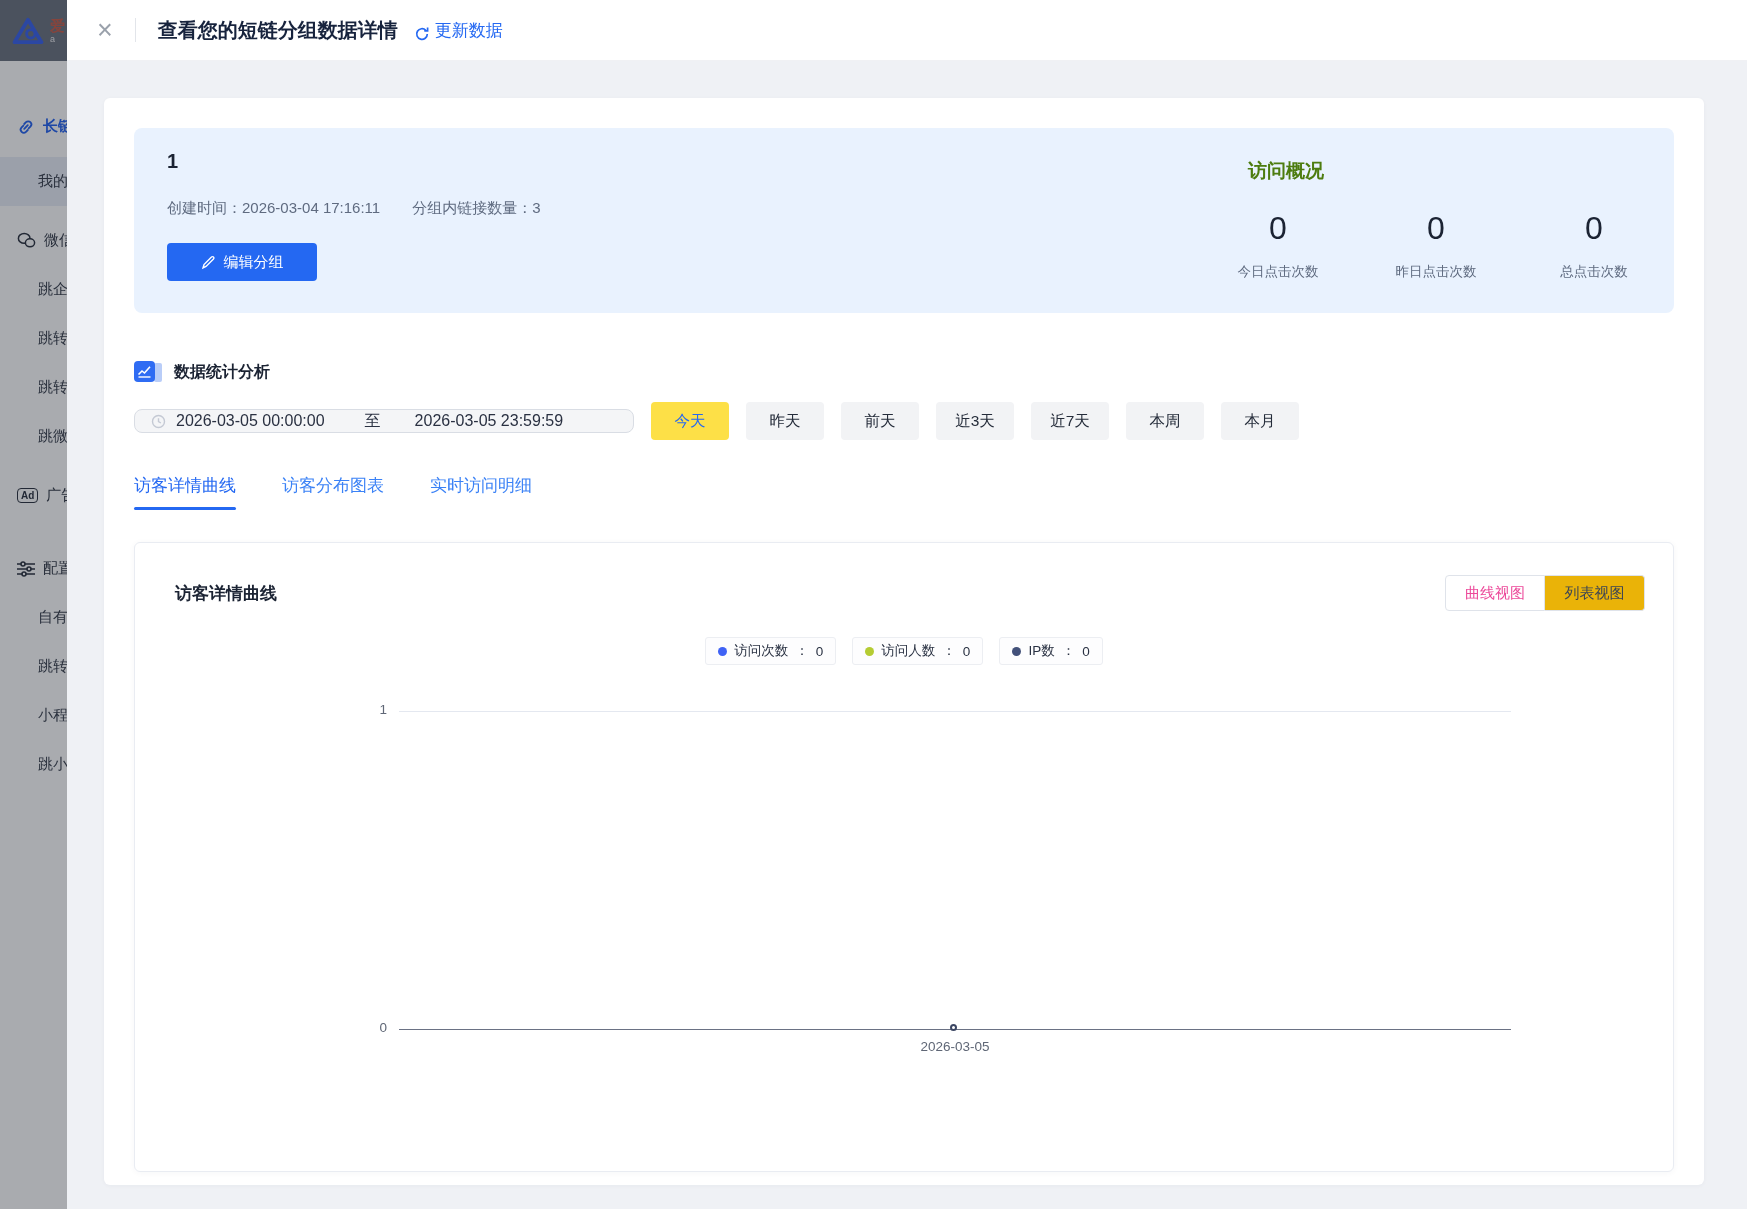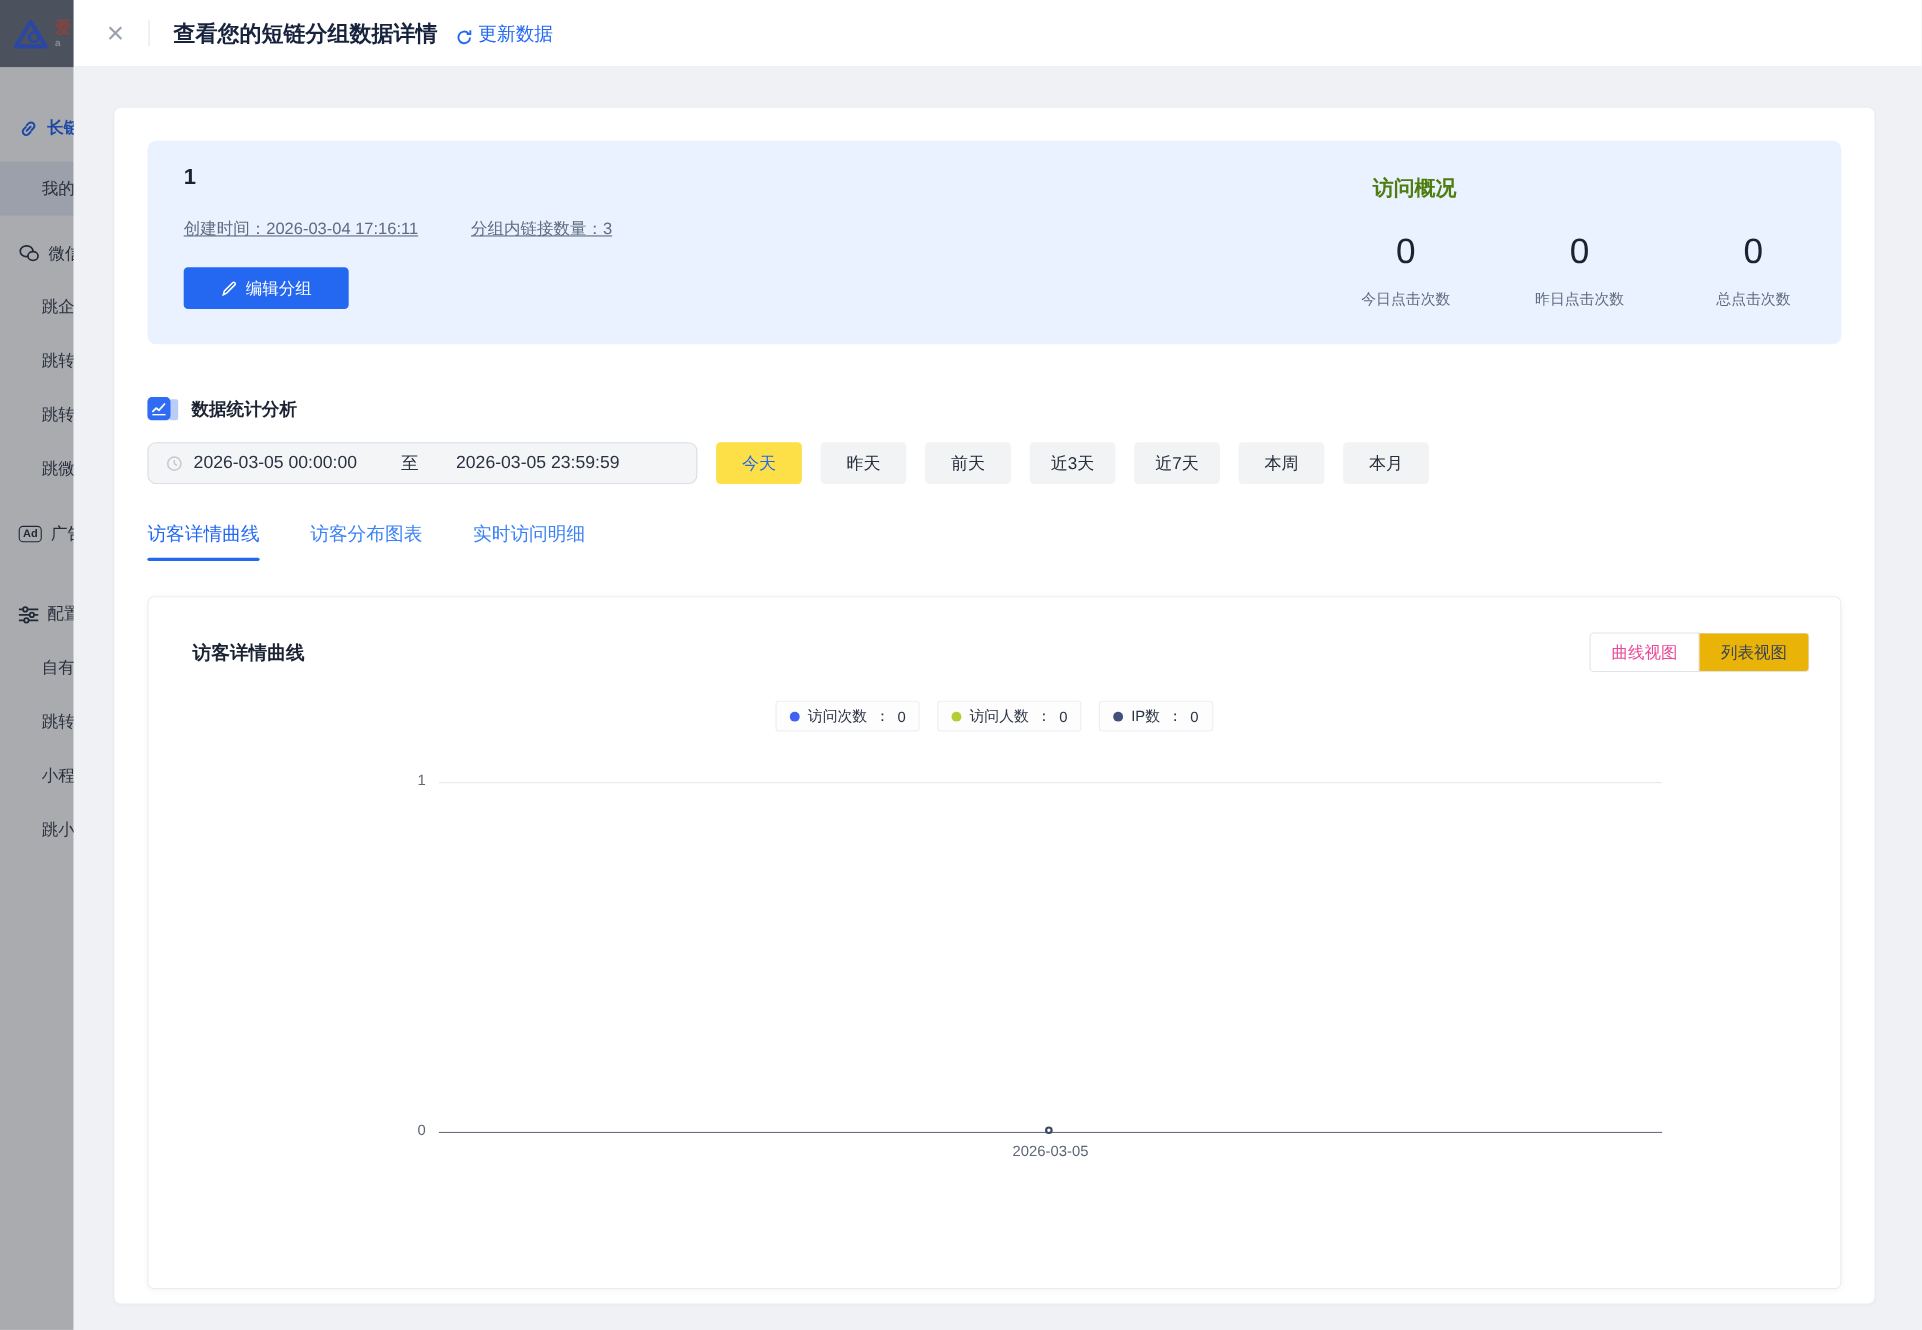--- a/index.html
+++ b/index.html
@@ -6,21 +6,21 @@
   html, body { width: 1747px; height: 1209px; overflow: hidden;
     font-family: "Liberation Sans", "DejaVu Sans", sans-serif; background: #eff1f5; }
   .app { position: relative; width: 1747px; height: 1209px; display: flex; }
 
   
   .sidebar { position: relative; flex: 0 0 67px; width: 67px; height: 100%; background: #fff; overflow: hidden; }
   .logo-area { height: 61px; background: #6d7480; display: flex; align-items: center; padding-left: 12px; gap: 6px; }
   .brand-frag { display: flex; flex-direction: column; line-height: 1; }
   .brand-zh { font-size: 15px; color: #c85f4c; font-weight: bold; }
   .brand-en { font-size: 9px; color: #e8e9ec; margin-top: 2px; }
-  .nav { padding-top: 31px; }
+  .nav { padding-top: 41px; }
   .nav-item { height: 49px; display: flex; align-items: center; white-space: nowrap; font-size: 15px; color: #343b48; }
   .nav-item .nicon { flex: 0 0 auto; display: inline-flex; margin-right: 8px; }
   .nav-item.group { padding-left: 17px; }
   .nav-item.sub { padding-left: 38px; color: #3a414e; }
   .nav-item.blue { color: #2664f1; font-weight: bold; }
   .nav-item.selected { background: #e9eef8; }
   .m6 { margin-top: 6px; } .m10 { margin-top: 10px; } .m24 { margin-top: 24px; }
   .ad-icon { font-size: 10px; font-weight: bold; border: 1.6px solid #2c3340; border-radius: 4px; padding: 1px 3px; color: #2c3340; }
   .dim { position: absolute; inset: 0; background: rgba(18, 22, 32, 0.36); z-index: 5; }
 
@@ -31,38 +31,38 @@
   .hdr-divider { width: 1px; height: 24px; background: #e2e5ea; margin: 0 22px; }
   .drawer-title { font-size: 20px; font-weight: bold; color: #17233d; }
   .refresh-link { display: flex; align-items: flex-end; gap: 5px; margin-left: 16px; color: #2468f2; font-size: 17px; cursor: pointer; }
 
   .drawer-body { flex: 1; padding: 37px 43px 24px 37px; }
   .panel { width: 1600px; height: 1087px; background: #fff; border-radius: 6px; padding: 30px; box-shadow: 0 1px 4px rgba(30,40,70,.04); }
 
   
   .summary { height: 185px; border-radius: 8px; background: #e9f2fe; display: flex; justify-content: space-between; padding: 22px 24px 0 33px; }
   .group-name { font-size: 20px; font-weight: bold; color: #1b2333; }
-  .meta { margin-top: 26px; font-size: 15px; color: #5f6b80; display: flex; gap: 48px; text-decoration: underline; }
+  .meta { margin-top: 26px; font-size: 15px; color: #5f6b80; display: flex; gap: 32px; }
   .edit-btn { margin-top: 25px; width: 150px; height: 38px; background: #2468f2; color: #fff; border: none; border-radius: 4px; font-size: 15px; display: flex; align-items: center; justify-content: center; gap: 8px; cursor: pointer; }
   .overview { padding-top: 8px; }
   .overview-title { font-size: 19px; font-weight: bold; color: #4d7c0f; margin-left: 26px; }
   .stats { display: flex; gap: 46px; margin-top: 26px; }
   .stat { min-width: 112px; text-align: center; }
   .stat-value { font-size: 32px; color: #1b2333; }
   .stat-label { margin-top: 16px; font-size: 13.5px; color: #5f6b80; }
 
   
   .section-head { margin-top: 48px; display: flex; align-items: center; gap: 12px; }
   .sec-icon { position: relative; width: 28px; height: 22px; }
   .sec-icon .bar { position: absolute; right: 0; top: 2px; width: 8px; height: 19px; background: #b9cdf8; border-radius: 2px; }
   .sec-icon .sq { position: absolute; left: 0; top: 0; width: 21px; height: 21px; background: #2f6cf3; border-radius: 4px; display: flex; align-items: center; justify-content: center; }
   .section-title { font-size: 16px; font-weight: bold; color: #1b2333; }
 
   .filter-row { margin-top: 19px; display: flex; gap: 17px; align-items: center; }
-  .date-range { width: 500px; height: 38px; background: #f4f5f7; border: 1px solid #d9dde4; border-radius: 8px; display: flex; align-items: center; padding: 0 16px; font-size: 16px; color: #2a3142; cursor: pointer; }
+  .date-range { width: 500px; height: 24px; background: #f4f5f7; border: 1px solid #d9dde4; border-radius: 8px; display: flex; align-items: center; padding: 0 16px; font-size: 16px; color: #2a3142; cursor: pointer; }
   .date-range .sep { margin: 0 34px 0 40px; }
   .date-range .clock { display: inline-flex; margin-right: 10px; }
   .range-btn { width: 78px; height: 38px; border-radius: 4px; background: #f2f3f5; border: none; font-size: 15.5px; color: #252c3a; display: flex; align-items: center; justify-content: center; cursor: pointer; font-family: inherit; }
   .range-btn.active { background: #fde047; color: #2468f2; }
 
   .tabs { margin-top: 34px; display: flex; gap: 46px; }
   .tab { font-size: 17px; color: #3b82f6; padding-bottom: 13px; position: relative; cursor: pointer; }
   .tab.active { color: #2468f2; }
   .tab.active::after { content: ""; position: absolute; left: 0; right: 0; bottom: 0; height: 3px; background: #2468f2; border-radius: 2px; }
 

